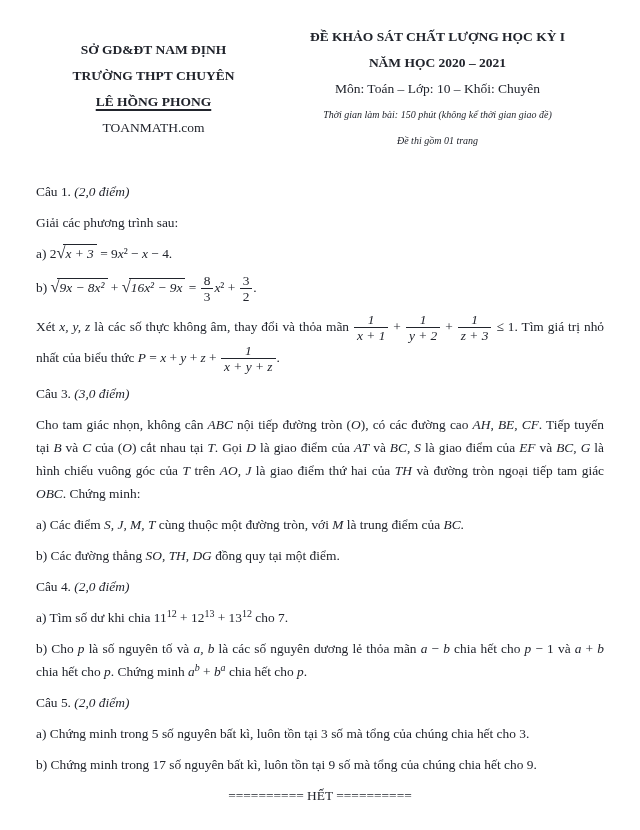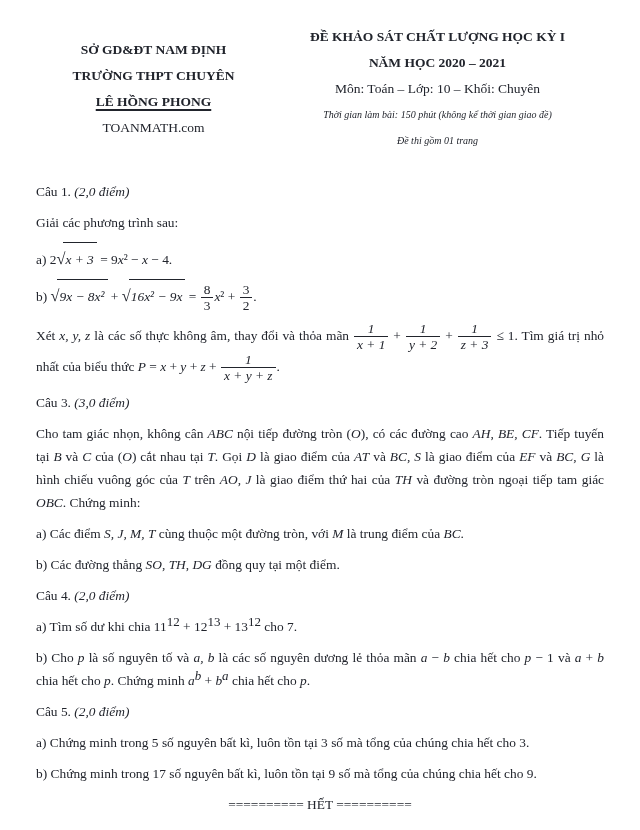--- a/index.html
+++ b/index.html
@@ -30,23 +30,23 @@
   .i { font-style: italic; }
   .m { font-style: italic; }
   
   .frac { display: inline-block; vertical-align: middle; text-align: center; padding: 0 1px; }
   .frac .fn { display: block; line-height: 15px; padding: 0 3px; border-bottom: 1px solid currentColor; }
   .frac .fd { display: block; line-height: 15px; padding: 0 3px; }
   .frac.m { font-style: italic; }
   
   .sqrt { display: inline-block; white-space: nowrap; }
   .sqrt .sg { display: inline-block; font-style: normal; font-size: 1.22em; line-height: 1; margin-right: -2px; }
-  .sqrt .sb { display: inline-block; border-top: 1px solid currentColor; padding: 8px 3px 0 2px; font-style: italic; line-height: 17px; }
+  .sqrt .sb { display: inline-block; border-top: 1px solid currentColor; padding: 0 3px 0 2px; font-style: italic; line-height: 17px; }
   
-  sup.e { font-size: 13px; line-height: 0; }
+  sup.e { font-size: 10px; line-height: 0; }
   sup.e.i { font-style: italic; }
   
   .footer { text-align: center; font-size: 13.4px; line-height: 23px; margin-top: 4px; }
 </style>
 </head>
 <body>
 
 <div class="page">
 
   <header class="header">

